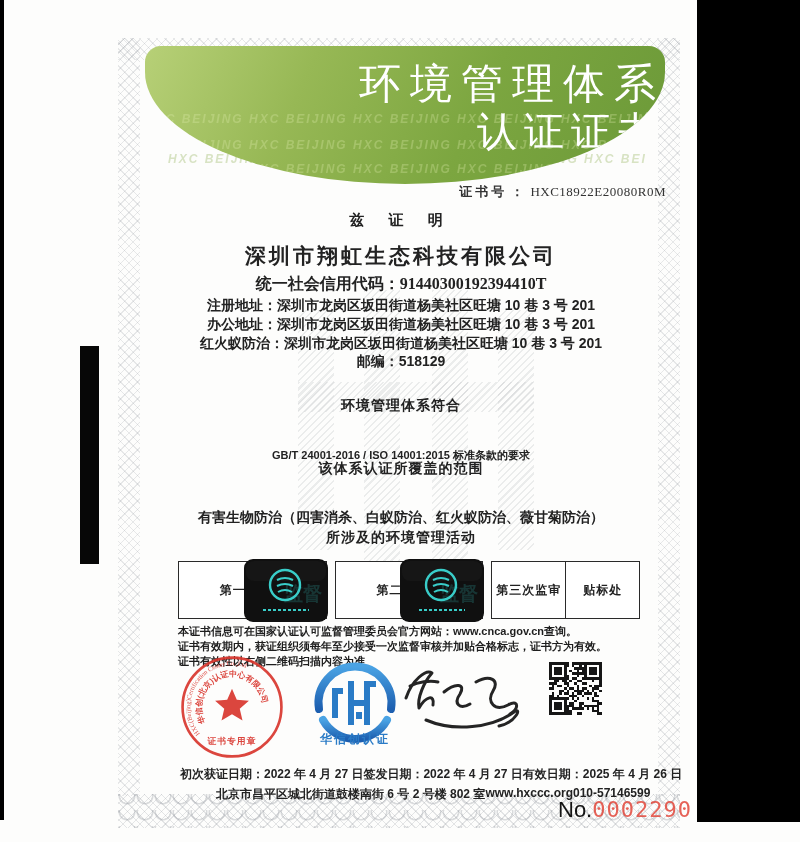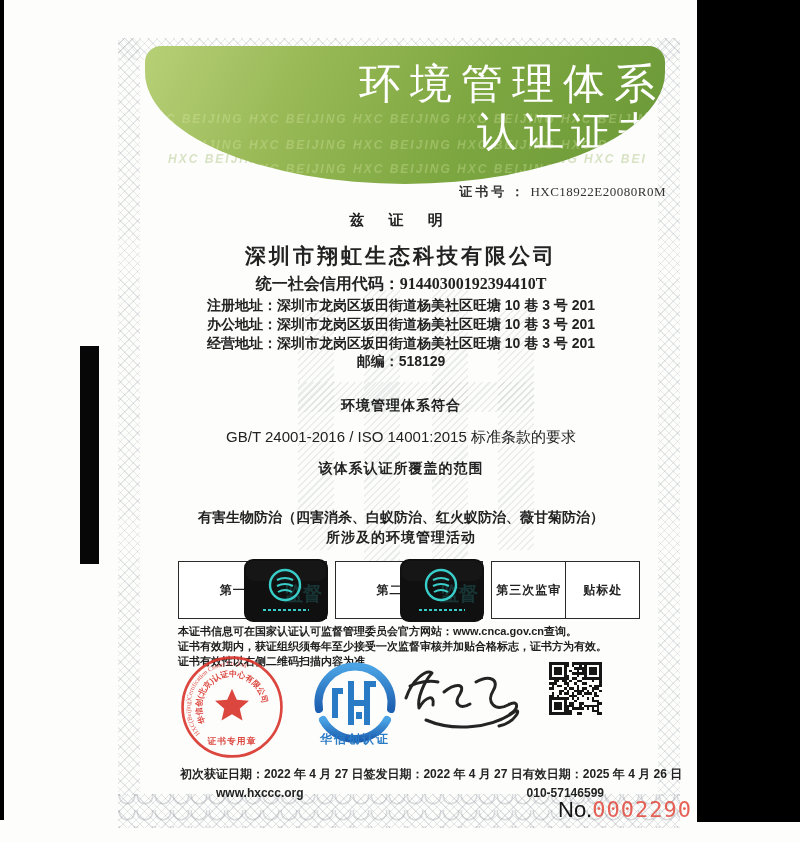--- a/index.html
+++ b/index.html
@@ -49,21 +49,21 @@
   .cert-no .val{font-family:"Liberation Serif",serif;letter-spacing:.5px;}
   
   .ctr{left:105px;width:592px;text-align:center;z-index:2;}
   .proclaim{top:211px;font-size:15px;font-weight:700;letter-spacing:10px;}
   .company{top:242px;font-size:21px;font-weight:700;letter-spacing:3px;}
   .credit{top:274px;font-size:16px;font-weight:700;}
   .credit .val{font-family:"Liberation Serif",serif;}
   .addr{top:296px;font-size:14px;font-weight:700;line-height:19px;}
   .postcode{top:353px;font-size:14px;font-weight:700;}
   .conform{top:397px;font-size:14px;font-weight:700;letter-spacing:1px;}
-  .standard{top:428px;font-size:15px;font-weight:400;}
+  .standard{top:448px;font-size:11px;font-weight:700;}
   .scope-head{top:460px;font-size:14px;font-weight:700;letter-spacing:1px;}
   .scope1{top:509px;font-size:14px;font-weight:700;}
   .scope2{top:529px;font-size:14px;font-weight:700;letter-spacing:1px;}
   
   .audit{left:178px;top:561px;width:462px;height:58px;display:flex;gap:8px;z-index:2;}
   .abox{flex:1;border:1.5px solid #2a2a2a;background:#fff;display:flex;position:relative;}
   .abox .cell{flex:1;display:flex;align-items:center;justify-content:center;
     font-size:12px;font-weight:700;letter-spacing:1px;}
   .abox .divider{width:1.5px;background:#2a2a2a;}
   .sticker{position:absolute;right:-3px;top:-4px;width:86px;height:65px;}
@@ -124,21 +124,21 @@
 </div>
 
 <div class="abs ctr proclaim">兹 证 明</div>
 <div class="abs ctr company">深圳市翔虹生态科技有限公司</div>
 <div class="abs ctr credit">
   <span>统一社会信用代码：</span><span class="val">91440300192394410T</span>
 </div>
 <div class="abs ctr addr">
   <div><span>注册地址：</span><span>深圳市龙岗区坂田街道杨美社区旺塘 10 巷 3 号 201</span></div>
   <div><span>办公地址：</span><span>深圳市龙岗区坂田街道杨美社区旺塘 10 巷 3 号 201</span></div>
-  <div><span>经营地址：</span><span>深圳市龙岗区坂田街道杨美社区旺塘 10 巷 3 号 201</span></div>
+  <div><span>红火蚁防治：</span><span>深圳市龙岗区坂田街道杨美社区旺塘 10 巷 3 号 201</span></div>
 </div>
 <div class="abs ctr postcode">
   <span>邮编：</span><span>518129</span>
 </div>
 <div class="abs ctr conform">环境管理体系符合</div>
 <div class="abs ctr standard">
   <span>GB/T 24001-2016 / ISO 14001:2015</span><span> 标准条款的要求</span>
 </div>
 <div class="abs ctr scope-head">该体系认证所覆盖的范围</div>
 <div class="abs ctr scope1">有害生物防治（四害消杀、白蚁防治、红火蚁防治、薇甘菊防治）</div>
@@ -476,19 +476,20 @@
   </span>
   <span>
     <span>签发日期：</span><span>2022 年 4 月 27 日</span>
   </span>
   <span>
     <span>有效日期：</span><span>2025 年 4 月 26 日</span>
   </span>
 </div>
 
 <div class="abs footerline">
+  <span>北京市昌平区城北街道鼓楼南街 6 号 2 号楼 802 室</span>
   <span>www.hxccc.org</span>
   <span>010-57146599</span>
 </div>
 
 <div class="abs serial">
   <span class="pfx">No.</span><span class="num">0002290</span>
 </div>
 
 </body></html>

